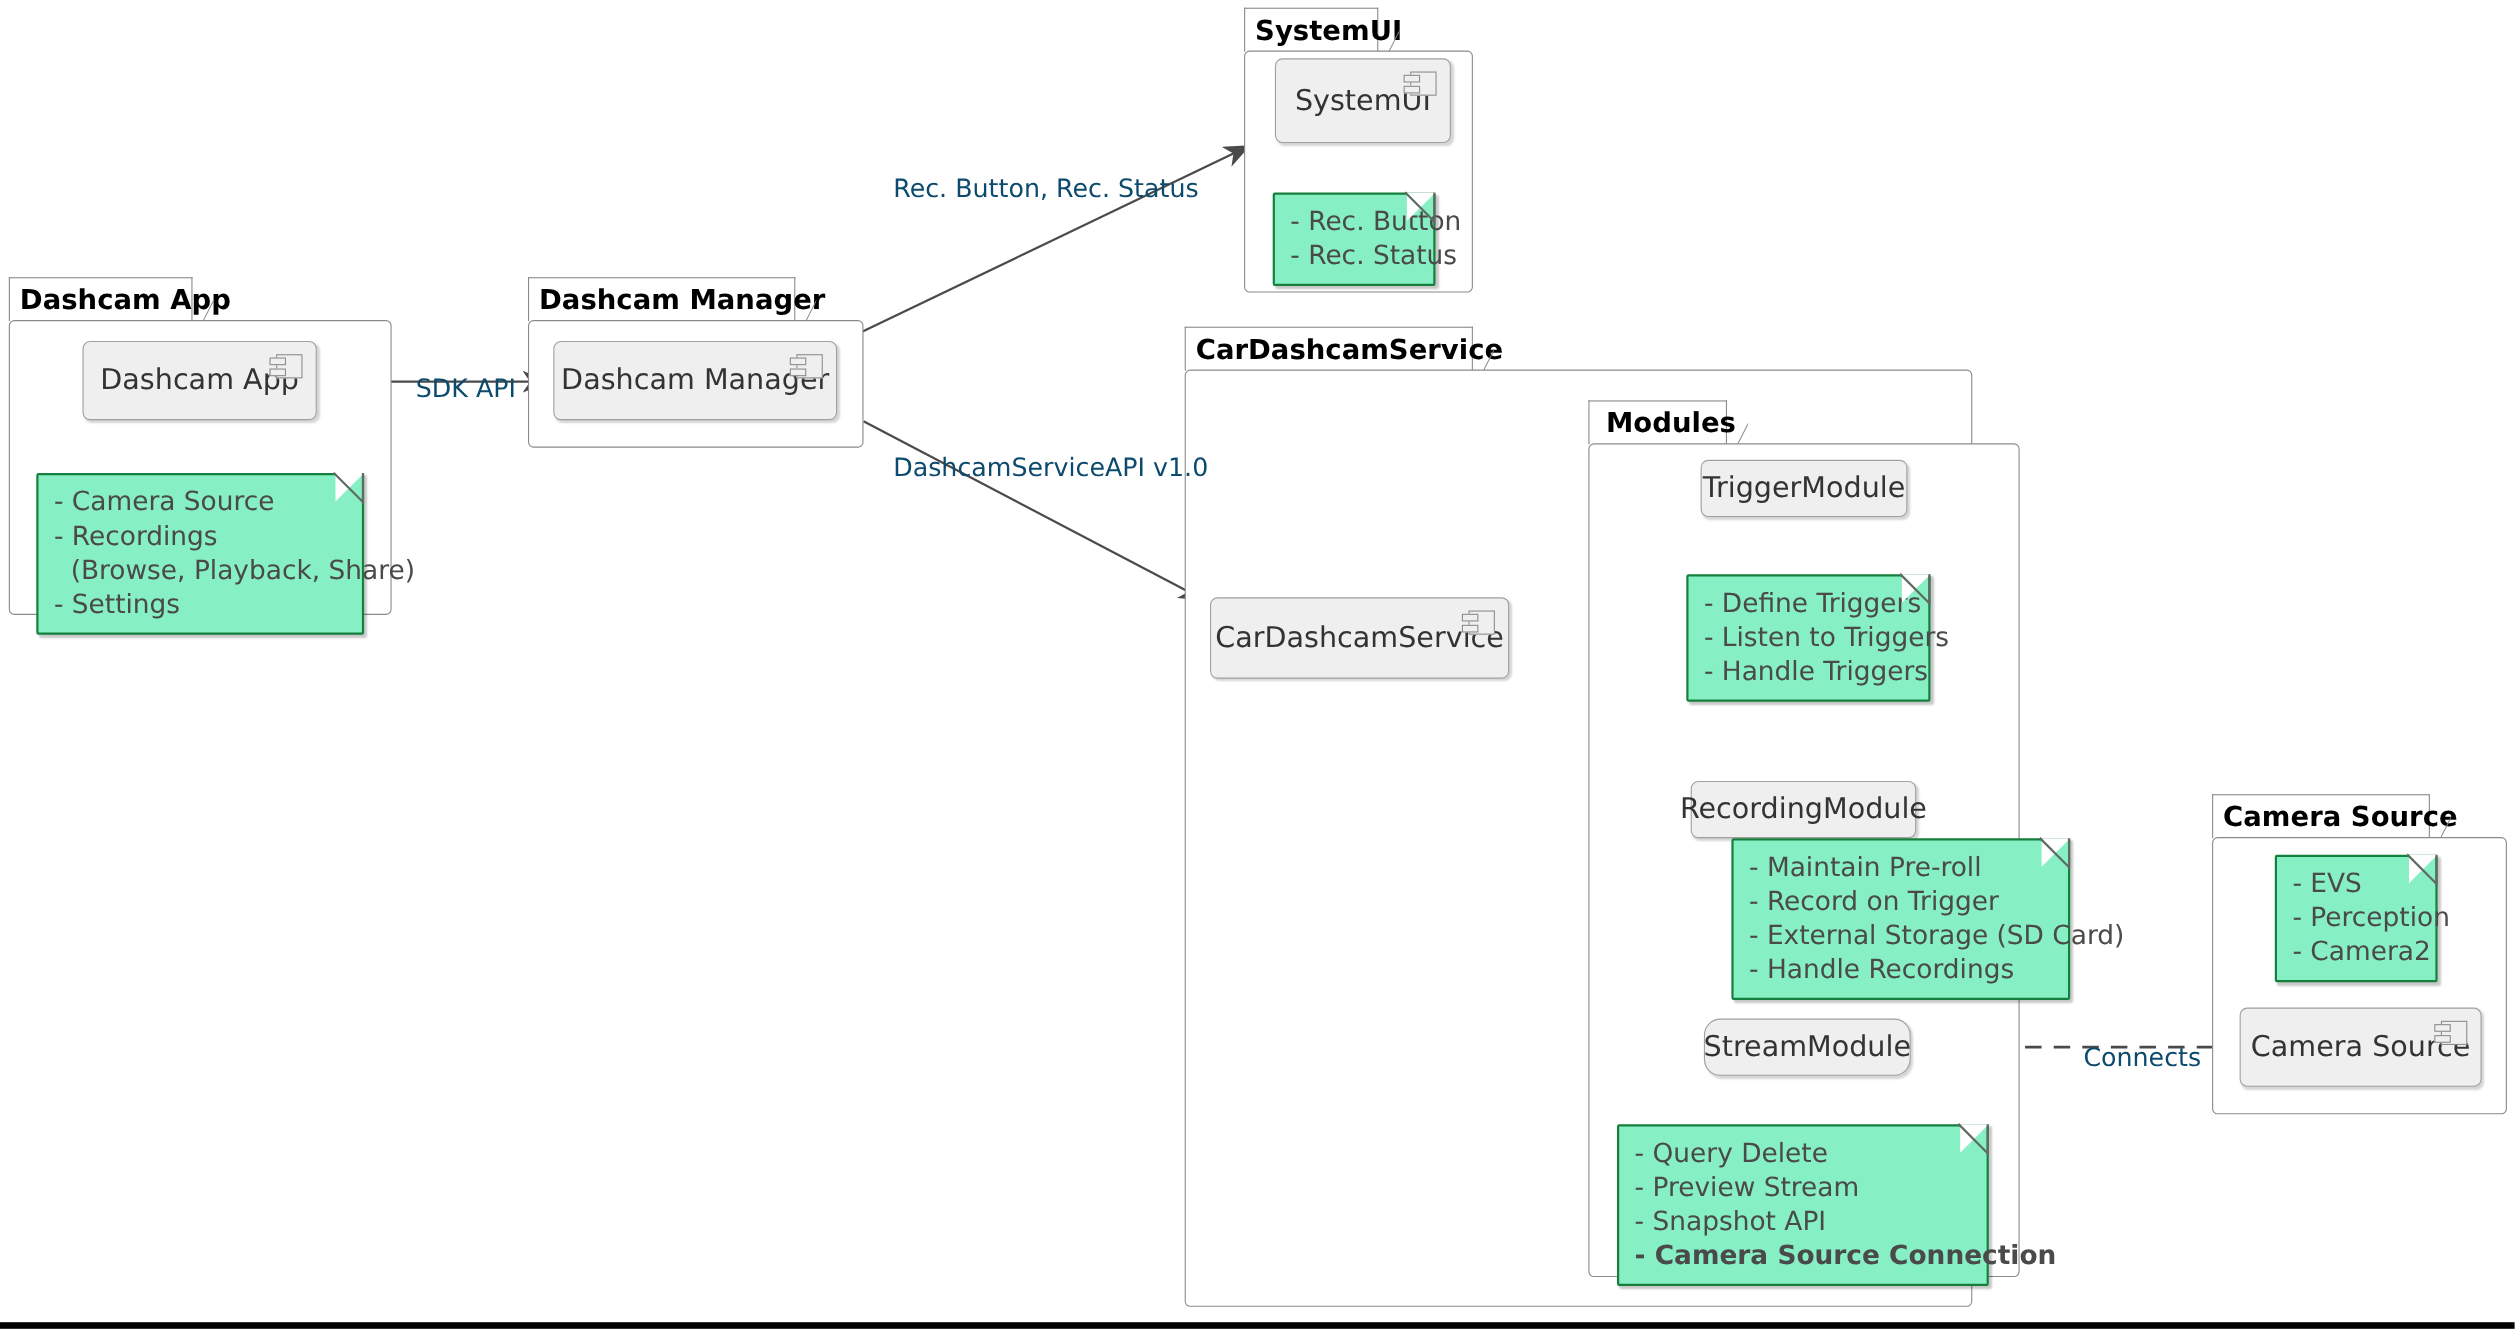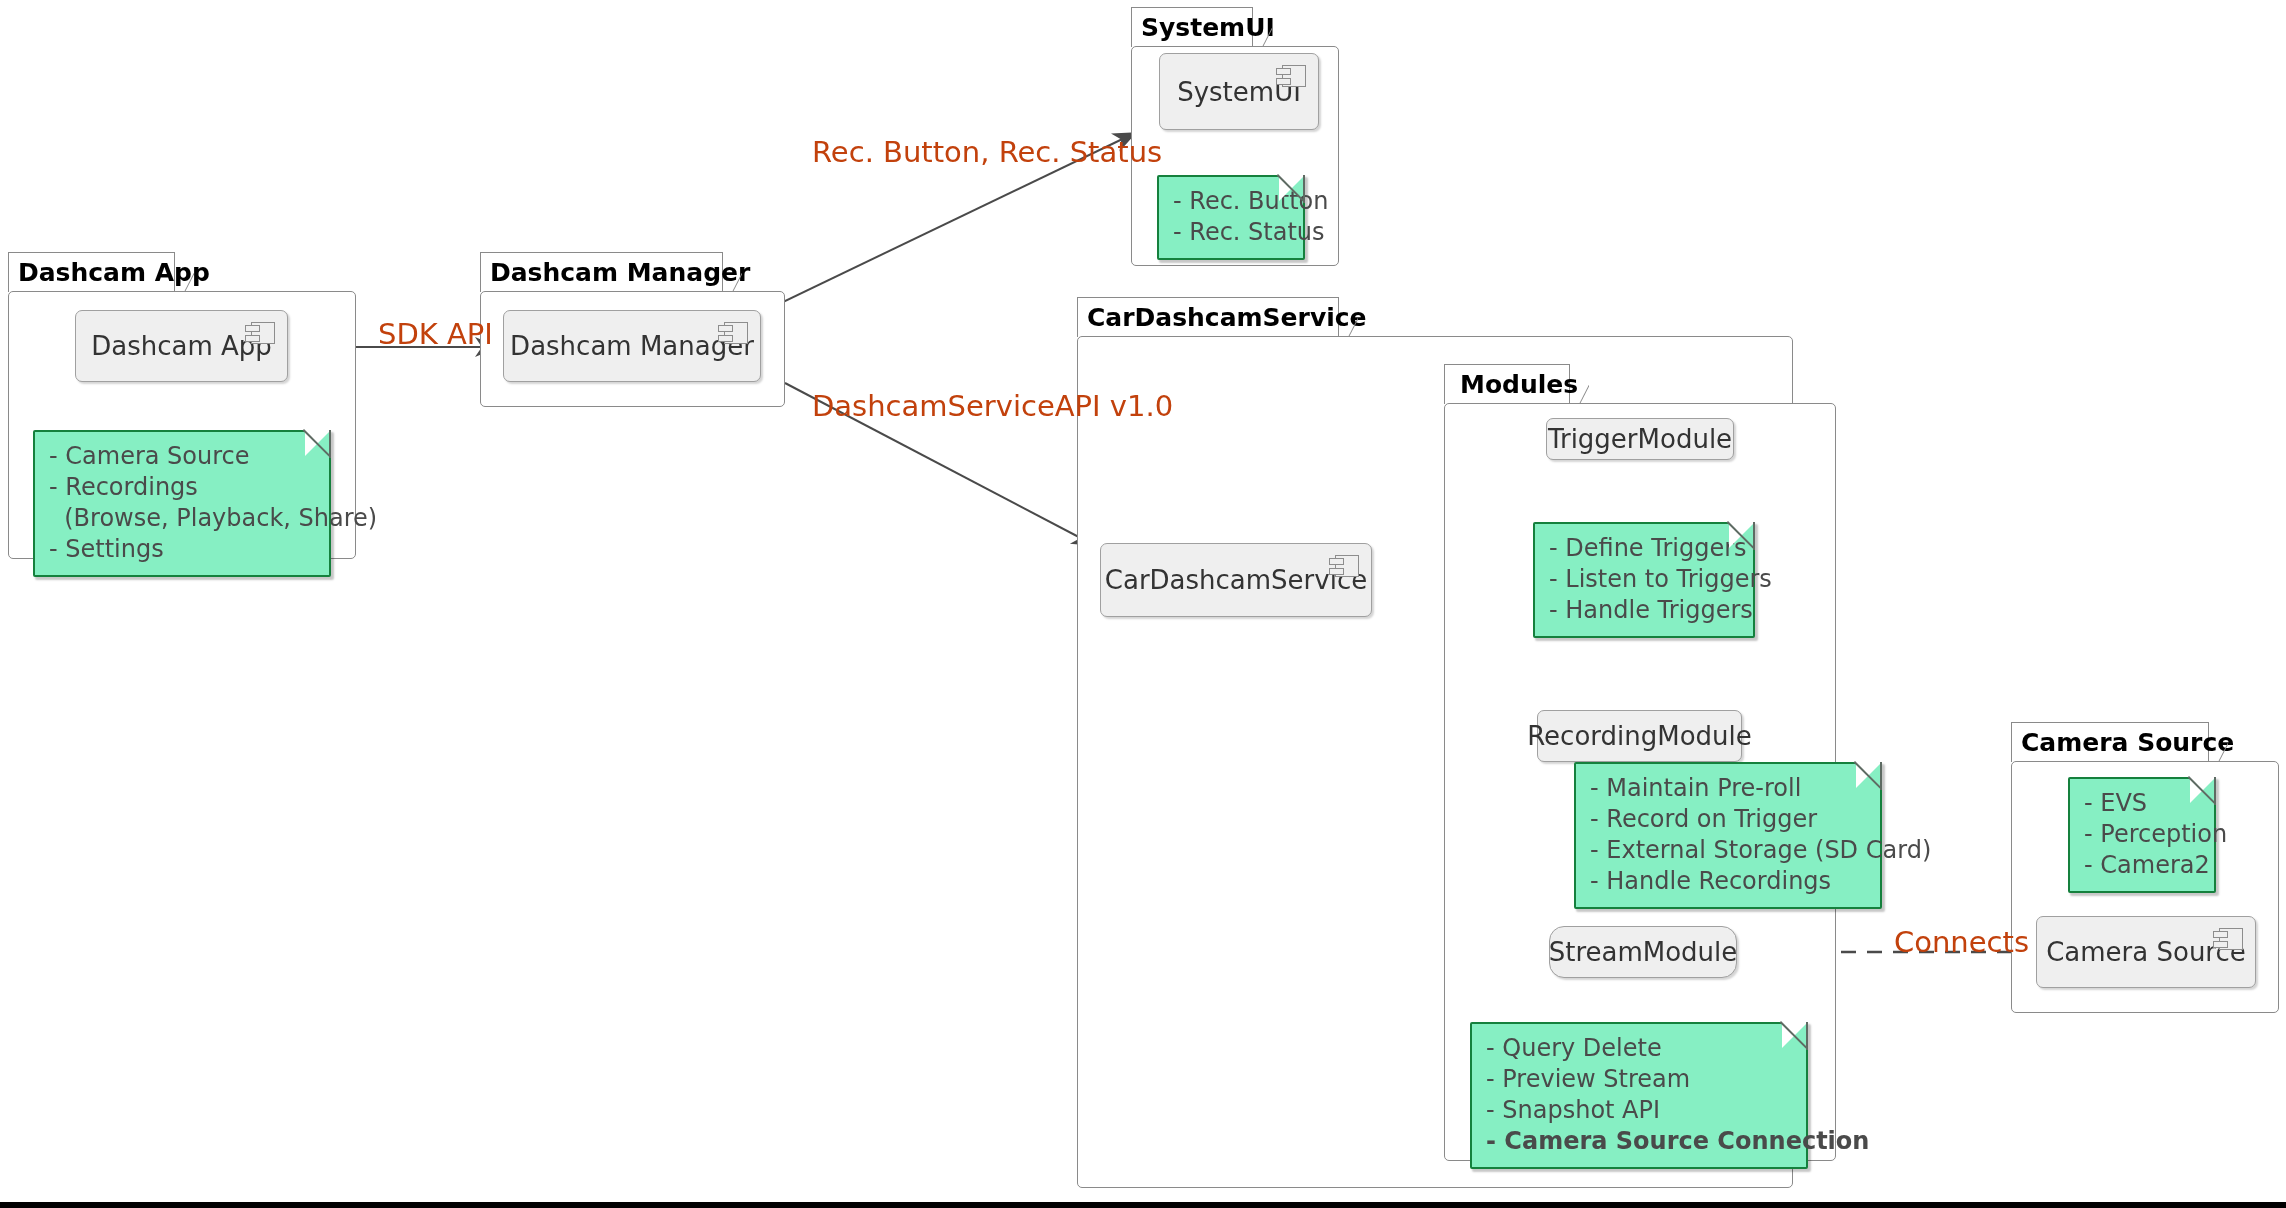--- a/index.html
+++ b/index.html
@@ -56,21 +56,21 @@
   }
   .note .dogear{position:absolute;right:-2px;top:-2px;width:26px;height:26px;}
   .note .dogear .fold{position:absolute;left:0;top:0;width:0;height:0;
       border-left:26px solid #ffffff;border-bottom:26px solid transparent;}
   .note .dogear .edge{position:absolute;left:-1px;top:-1px;width:37px;height:2px;
       background:#5e6b63;transform-origin:0 0;transform:rotate(45deg);}
   .note .dogear .rt{position:absolute;right:0;top:0;width:2px;height:28px;background:#5e6b63;}
   .note b{font-weight:bold;color:#4a4a4a;}
 
   
-  .elabel{position:absolute;font-size:29px;color:#c2410c;white-space:nowrap;}
+  .elabel{position:absolute;font-size:23px;color:#0c4a6e;white-space:nowrap;margin-top:24px;}
   .bottombar{position:absolute;left:0;top:1202px;width:2286px;height:6px;background:#000;}
   svg.lines{position:absolute;left:0;top:0;width:2286px;height:1208px;pointer-events:none;}
 </style>
 </head>
 <body>
 
 <div id="canvas">
 
   <svg class="lines" viewBox="0 0 2286 1208">
     <defs>
@@ -187,21 +187,21 @@
   </div>
 
   <div class="pkg" style="left:1444px;top:364px;width:392px;height:797px;">
     <div class="pkg-tab" style="width:126px;padding-left:15px;">
       <span>Modules</span>
       <span class="slant"><span></span></span>
     </div>
     <div class="pkg-body" style="top:39px;width:392px;height:758px;"></div>
   </div>
 
-  <div class="comp" style="left:1546px;top:418px;width:188px;height:42px;">
+  <div class="comp" style="left:1546px;top:418px;width:188px;height:52px;">
     <span>TriggerModule</span>
   </div>
   <div class="note" style="left:1533px;top:522px;width:222px;">
     <span class="dogear">
       <span class="fold"></span>
         <span class="edge"></span>
         <span class="rt"></span>
     </span>
     <div>- Define Triggers</div>
     <div>- Listen to Triggers</div>

